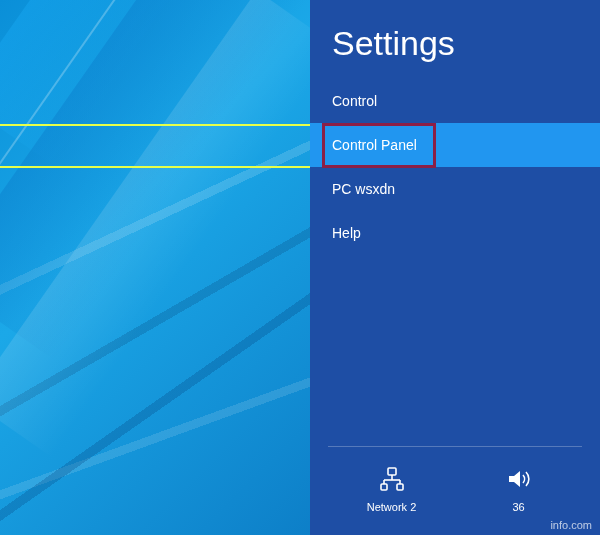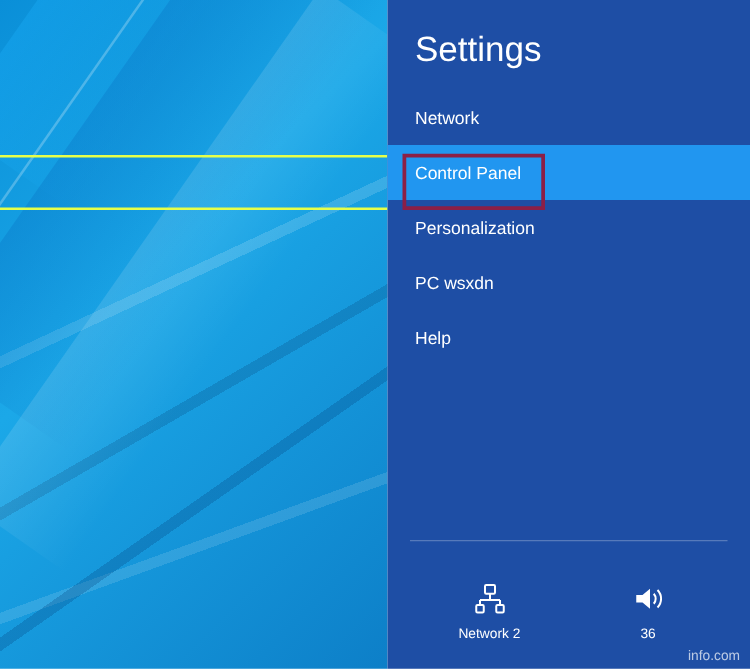--- a/index.html
+++ b/index.html
@@ -66,21 +66,21 @@
       right: 0;
       top: 0;
       width: 290px;
       height: 535px;
       background: #1e4ea5;
       color: #fff;
       display: flex;
       flex-direction: column;
     }
     .panel-title {
-      font-size: 28px;
+      font-size: 34px;
       font-weight: 300;
       padding: 24px 6px 16px 22px;
     }
     .settings-list {
       display: flex;
       flex-direction: column;
     }
     .settings-item {
       font-size: 14px;
       color: #fff;
@@ -109,21 +109,21 @@
       width: 114px;
       height: 45px;
       border: 3px solid #8b1f47;
       pointer-events: none;
     }
     .panel-footer {
       margin-top: auto;
       border-top: 1px solid rgba(255,255,255,0.25);
       margin-left: 18px;
       margin-right: 18px;
-      padding: 32px 0 22px 0;
+      padding: 18px 0 22px 0;
       display: flex;
       justify-content: space-around;
       align-items: flex-end;
     }
     .footer-item {
       display: flex;
       flex-direction: column;
       align-items: center;
       gap: 8px;
       cursor: pointer;
@@ -160,23 +160,22 @@
   <div class="ray2"></div>
   <div class="ray3"></div>
   <div class="ray4"></div>
 </div>
 
 <div class="highlight-ext"></div>
 
 <div class="charm-panel">
   <div class="panel-title">Settings</div>
   <div class="settings-list">
-    <div class="settings-item">Network</div>
+    <div class="settings-item">Control</div>
     <div class="settings-item highlighted">Control Panel</div>
-    <div class="settings-item">Personalization</div>
     <div class="settings-item">PC wsxdn</div>
     <div class="settings-item">Help</div>
   </div>
 
   <div class="panel-footer">
     <div class="footer-item">
       <div class="footer-icon">
         <svg viewBox="0 0 28 28" width="28" height="28">
           <rect x="10" y="3" width="8" height="7" rx="1"></rect>
           <line x1="14" y1="10" x2="14" y2="15"></line>

